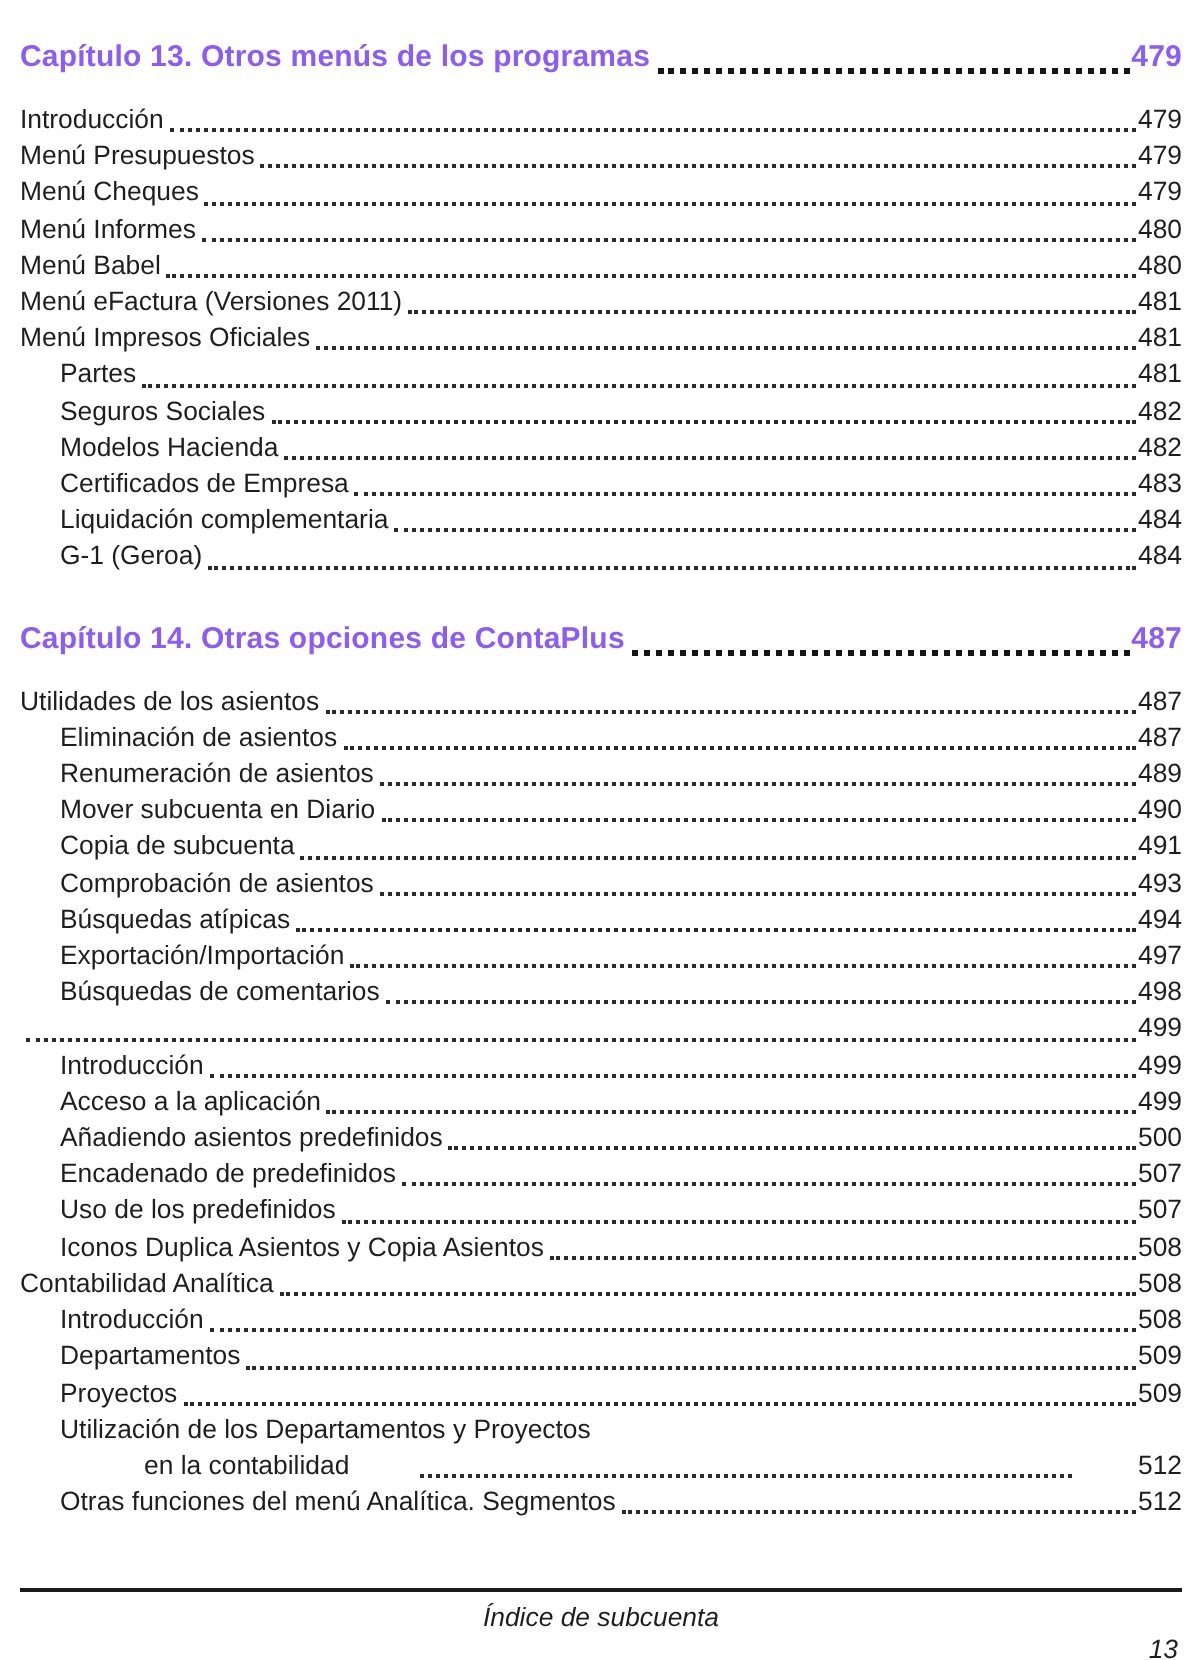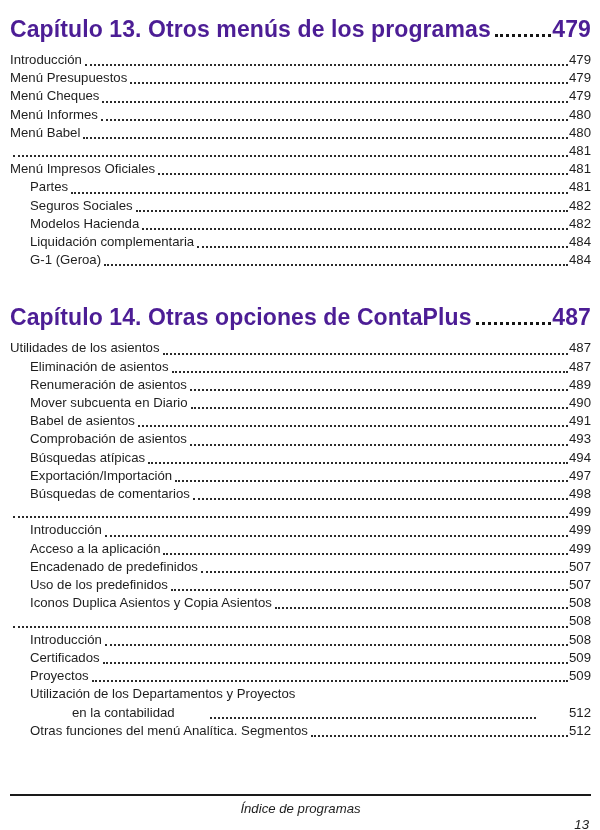--- a/index.html
+++ b/index.html
@@ -18,29 +18,29 @@
   .page {
     position: absolute;
     inset: 0;
     padding: 17px 9px 0 10px;
     box-sizing: border-box;
   }
   
   .chapter {
     display: flex;
     align-items: stretch;
-    font-size: 23px;
+    font-size: 15px;
     font-weight: bold;
     line-height: 24px;
     margin: 0 0 10px 0;
     letter-spacing: 0.1px;
-    color: #4c1d95;
+    color: #8b5cf6;
   }
   .toc-section + .toc-section .chapter {
-    margin-top: 36px;
+    margin-top: 20px;
   }
   .chapter-label { white-space: nowrap; }
   .chapter-page  { white-space: nowrap; }
 
   
   .entry {
     display: flex;
     align-items: flex-start;
     font-size: 13.2px;
     line-height: 18.2px;
@@ -123,20 +123,21 @@
     <span class="entry-page">480</span>
   </div>
 
   <div class="entry l0">
     <span class="entry-label">Menú Babel</span>
     <span class="leader"></span>
     <span class="entry-page">480</span>
   </div>
 
   <div class="entry l0">
+    <span class="entry-label">Menú eFactura (Versiones 2011)</span>
     <span class="leader"></span>
     <span class="entry-page">481</span>
   </div>
 
   <div class="entry l0">
     <span class="entry-label">Menú Impresos Oficiales</span>
     <span class="leader"></span>
     <span class="entry-page">481</span>
   </div>
 
@@ -151,20 +152,25 @@
     <span class="leader"></span>
     <span class="entry-page">482</span>
   </div>
 
   <div class="entry l1">
     <span class="entry-label">Modelos Hacienda</span>
     <span class="leader"></span>
     <span class="entry-page">482</span>
   </div>
 
+  <div class="entry l1">
+    <span class="entry-label">Certificados de Empresa</span>
+    <span class="leader"></span>
+    <span class="entry-page">483</span>
+  </div>
 
   <div class="entry l1">
     <span class="entry-label">Liquidación complementaria</span>
     <span class="leader"></span>
     <span class="entry-page">484</span>
   </div>
 
   <div class="entry l1">
     <span class="entry-label">G-1 (Geroa)</span>
     <span class="leader"></span>
@@ -198,21 +204,21 @@
     <span class="entry-page">489</span>
   </div>
 
   <div class="entry l1">
     <span class="entry-label">Mover subcuenta en Diario</span>
     <span class="leader"></span>
     <span class="entry-page">490</span>
   </div>
 
   <div class="entry l1">
-    <span class="entry-label">Babel de asientos</span>
+    <span class="entry-label">Copia de subcuenta</span>
     <span class="leader"></span>
     <span class="entry-page">491</span>
   </div>
 
   <div class="entry l1">
     <span class="entry-label">Comprobación de asientos</span>
     <span class="leader"></span>
     <span class="entry-page">493</span>
   </div>
 
@@ -244,52 +250,58 @@
     <span class="leader"></span>
     <span class="entry-page">499</span>
   </div>
 
   <div class="entry l1">
     <span class="entry-label">Acceso a la aplicación</span>
     <span class="leader"></span>
     <span class="entry-page">499</span>
   </div>
 
+  <div class="entry l1">
+    <span class="entry-label">Añadiendo asientos predefinidos</span>
+    <span class="leader"></span>
+    <span class="entry-page">500</span>
+  </div>
 
   <div class="entry l1">
     <span class="entry-label">Encadenado de predefinidos</span>
     <span class="leader"></span>
     <span class="entry-page">507</span>
   </div>
 
   <div class="entry l1">
     <span class="entry-label">Uso de los predefinidos</span>
     <span class="leader"></span>
     <span class="entry-page">507</span>
   </div>
 
   <div class="entry l1">
     <span class="entry-label">Iconos Duplica Asientos y Copia Asientos</span>
     <span class="leader"></span>
     <span class="entry-page">508</span>
   </div>
 
   <div class="entry l0">
+    <span class="entry-label">Contabilidad Analítica</span>
     <span class="leader"></span>
     <span class="entry-page">508</span>
   </div>
 
   <div class="entry l1">
     <span class="entry-label">Introducción</span>
     <span class="leader"></span>
     <span class="entry-page">508</span>
   </div>
 
   <div class="entry l1">
-    <span class="entry-label">Certificados</span>
+    <span class="entry-label">Departamentos</span>
     <span class="leader"></span>
     <span class="entry-page">509</span>
   </div>
 
   <div class="entry l1">
     <span class="entry-label">Proyectos</span>
     <span class="leader"></span>
     <span class="entry-page">509</span>
   </div>
 
@@ -308,17 +320,17 @@
     <span class="entry-label">Otras funciones del menú Analítica. Segmentos</span>
     <span class="leader"></span>
     <span class="entry-page">512</span>
   </div>
 </div>
   </section>
 </div>
 
   <div class="footer">
     <div class="footer-row">
-      <span class="footer-center">Índice de programas</span>
+      <span class="footer-center">Índice de subcuenta</span>
       <span class="footer-page">13</span>
     </div>
   </div>
 </div>
 
 </body></html>

